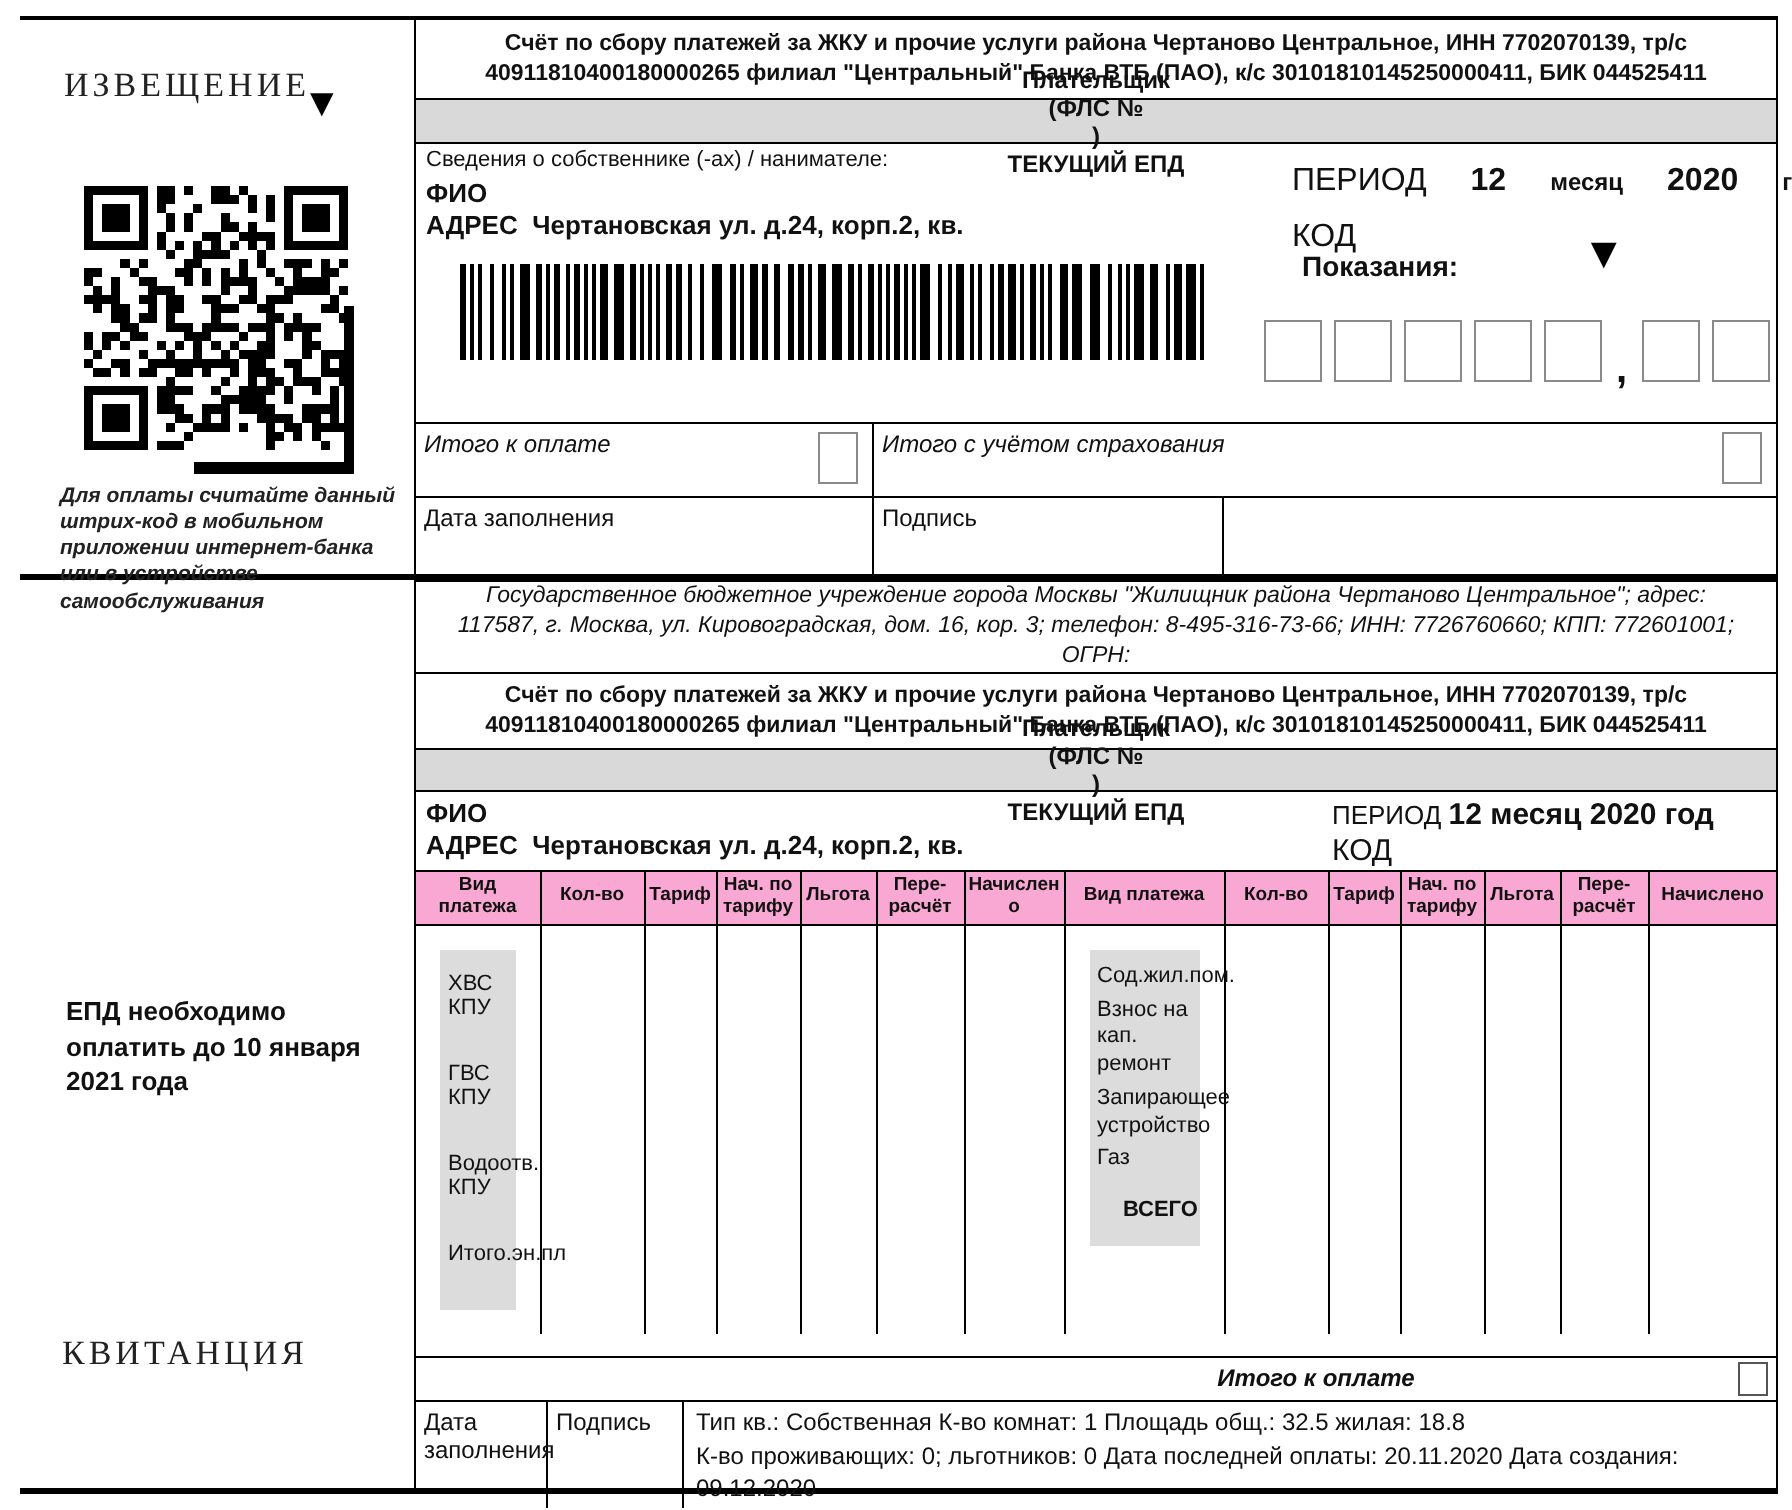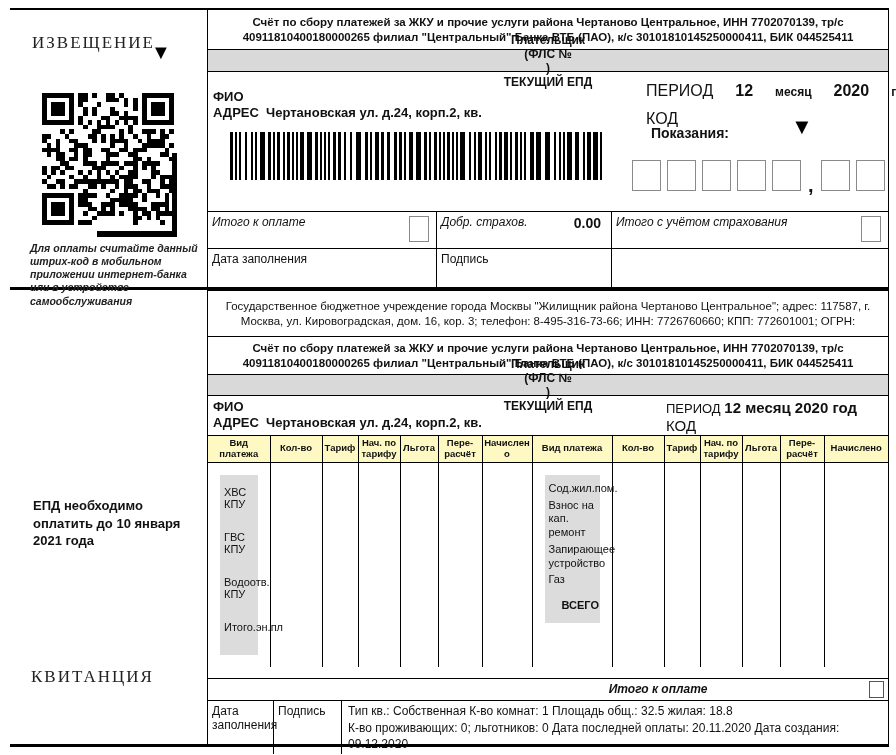--- a/index.html
+++ b/index.html
@@ -56,21 +56,21 @@
   .chk.small { width:15px; height:17px; border-color:#555; top:2px; right:4px; }
   .val-bold { font-size:14px; font-weight:bold; margin-left:auto; padding-right:6px; }
   .plain12 { font-size:12px; }
   
   .owner2 { position:relative; }
   .period-line-receipt { position:absolute; left:458px; top:3px; font-size:13px; }
   .period-line-receipt b { font-size:15px; }
   .code-label-receipt { position:absolute; left:458px; top:21px; font-size:15px; }
   
   table.svc { border-collapse:collapse; table-layout:fixed; width:100%; }
-  table.svc th { background:#fef9c3; font-size:9.5px; font-weight:bold; text-align:center;
+  table.svc th { background:#f9a8d4; font-size:9.5px; font-weight:bold; text-align:center;
                  border:1px solid #000; border-top:none; padding:2px 1px; line-height:1.15; overflow-wrap:anywhere; height:26px; }
   table.svc td { border:1px solid #000; border-top:none; border-bottom:none; vertical-align:top; height:202px; padding:12px; }
   table.svc tr td:first-child, table.svc tr th:first-child { border-left:none; }
   table.svc tr td:last-child, table.svc tr th:last-child { border-right:none; }
   .svc-block { background:#dcdcdc; font-size:11px; padding:6px 3px; }
   .svc-left div { padding:5px 0 16px 1px; }
   .svc-right div { padding:1px 0 2px 1px; line-height:1.25; }
   .svc-total { font-weight:bold; padding:10px 0 4px 14px !important; }
   .spacer-row { height:12px; border-bottom:1px solid #000; }
   .itogo-row { position:relative; height:22px; border-bottom:1px solid #000; }
@@ -514,20 +514,21 @@
       <span>Плательщик</span>
       <span style="width:26px;"></span>
       <span>(ФЛС №</span>
       <span class="fls-input"></span>
       <span>)</span>
       <span style="width:60px;"></span>
       <span>ТЕКУЩИЙ ЕПД</span>
     </div>
 
     <div class="row owner-area" style="height:140px;">
+      <div class="owner-note">Сведения о собственнике (-ах) / нанимателе:</div>
       <div class="fio-line">ФИО</div>
       <div class="addr-line">
         <span>АДРЕС</span>&nbsp;
         <span>Чертановская ул. д.24, корп.2, кв.</span>
       </div>
       <div class="period-row-notice">
         <span class="period-word">ПЕРИОД</span>
         <span class="period-num">12</span>
         <span class="period-small">месяц</span>
         <span class="period-num">2020</span>
@@ -618,43 +619,39 @@
         <span class="pbox"></span>
         <span class="pbox"></span>
       </div>
     </div>
 
     <div class="row cells-row" style="height:37px;">
       <div class="cell c1">
         <span class="ital">Итого к оплате</span>
         <span class="chk"></span>
       </div>
-      <div class="cell c2">
-        <span class="ital">Добр. страхов.</span>
-        <span class="val-bold">0.00</span>
-      </div>
       <div class="cell c3">
         <span class="ital">Итого с учётом страхования</span>
         <span class="chk"></span>
       </div>
     </div>
 
     <div class="cells-row" style="height:38px;">
       <div class="cell c1">
         <span class="plain12">Дата заполнения</span>
       </div>
       <div class="cell c2">
         <span class="plain12">Подпись</span>
       </div>
       <div class="cell c3"></div>
     </div>
   </div>
 
   <div class="main-box box-bottom">
-    <div class="row req-line normal" style="height:46px;">Государственное бюджетное учреждение города Москвы "Жилищник района Чертаново Центральное"; адрес: 117587, г. Москва, ул. Кировоградская, дом. 16, кор. 3; телефон: 8-495-316-73-66; ИНН: 7726760660; КПП: 772601001; ОГРН:</div>
+    <div class="row req-line normal" style="height:46px;font-style:italic;">Государственное бюджетное учреждение города Москвы "Жилищник района Чертаново Центральное"; адрес: 117587, г. Москва, ул. Кировоградская, дом. 16, кор. 3; телефон: 8-495-316-73-66; ИНН: 7726760660; КПП: 772601001; ОГРН:</div>
     <div class="row req-line" style="height:38px;">Счёт по сбору платежей за ЖКУ и прочие услуги района Чертаново Центральное, ИНН 7702070139, тр/с 40911810400180000265 филиал "Центральный" Банка ВТБ (ПАО), к/с 30101810145250000411, БИК 044525411</div>
 
     <div class="row payer-bar" style="height:21px;">
       <span>Плательщик</span>
       <span style="width:26px;"></span>
       <span>(ФЛС №</span>
       <span class="fls-input"></span>
       <span>)</span>
       <span style="width:60px;"></span>
       <span>ТЕКУЩИЙ ЕПД</span>

